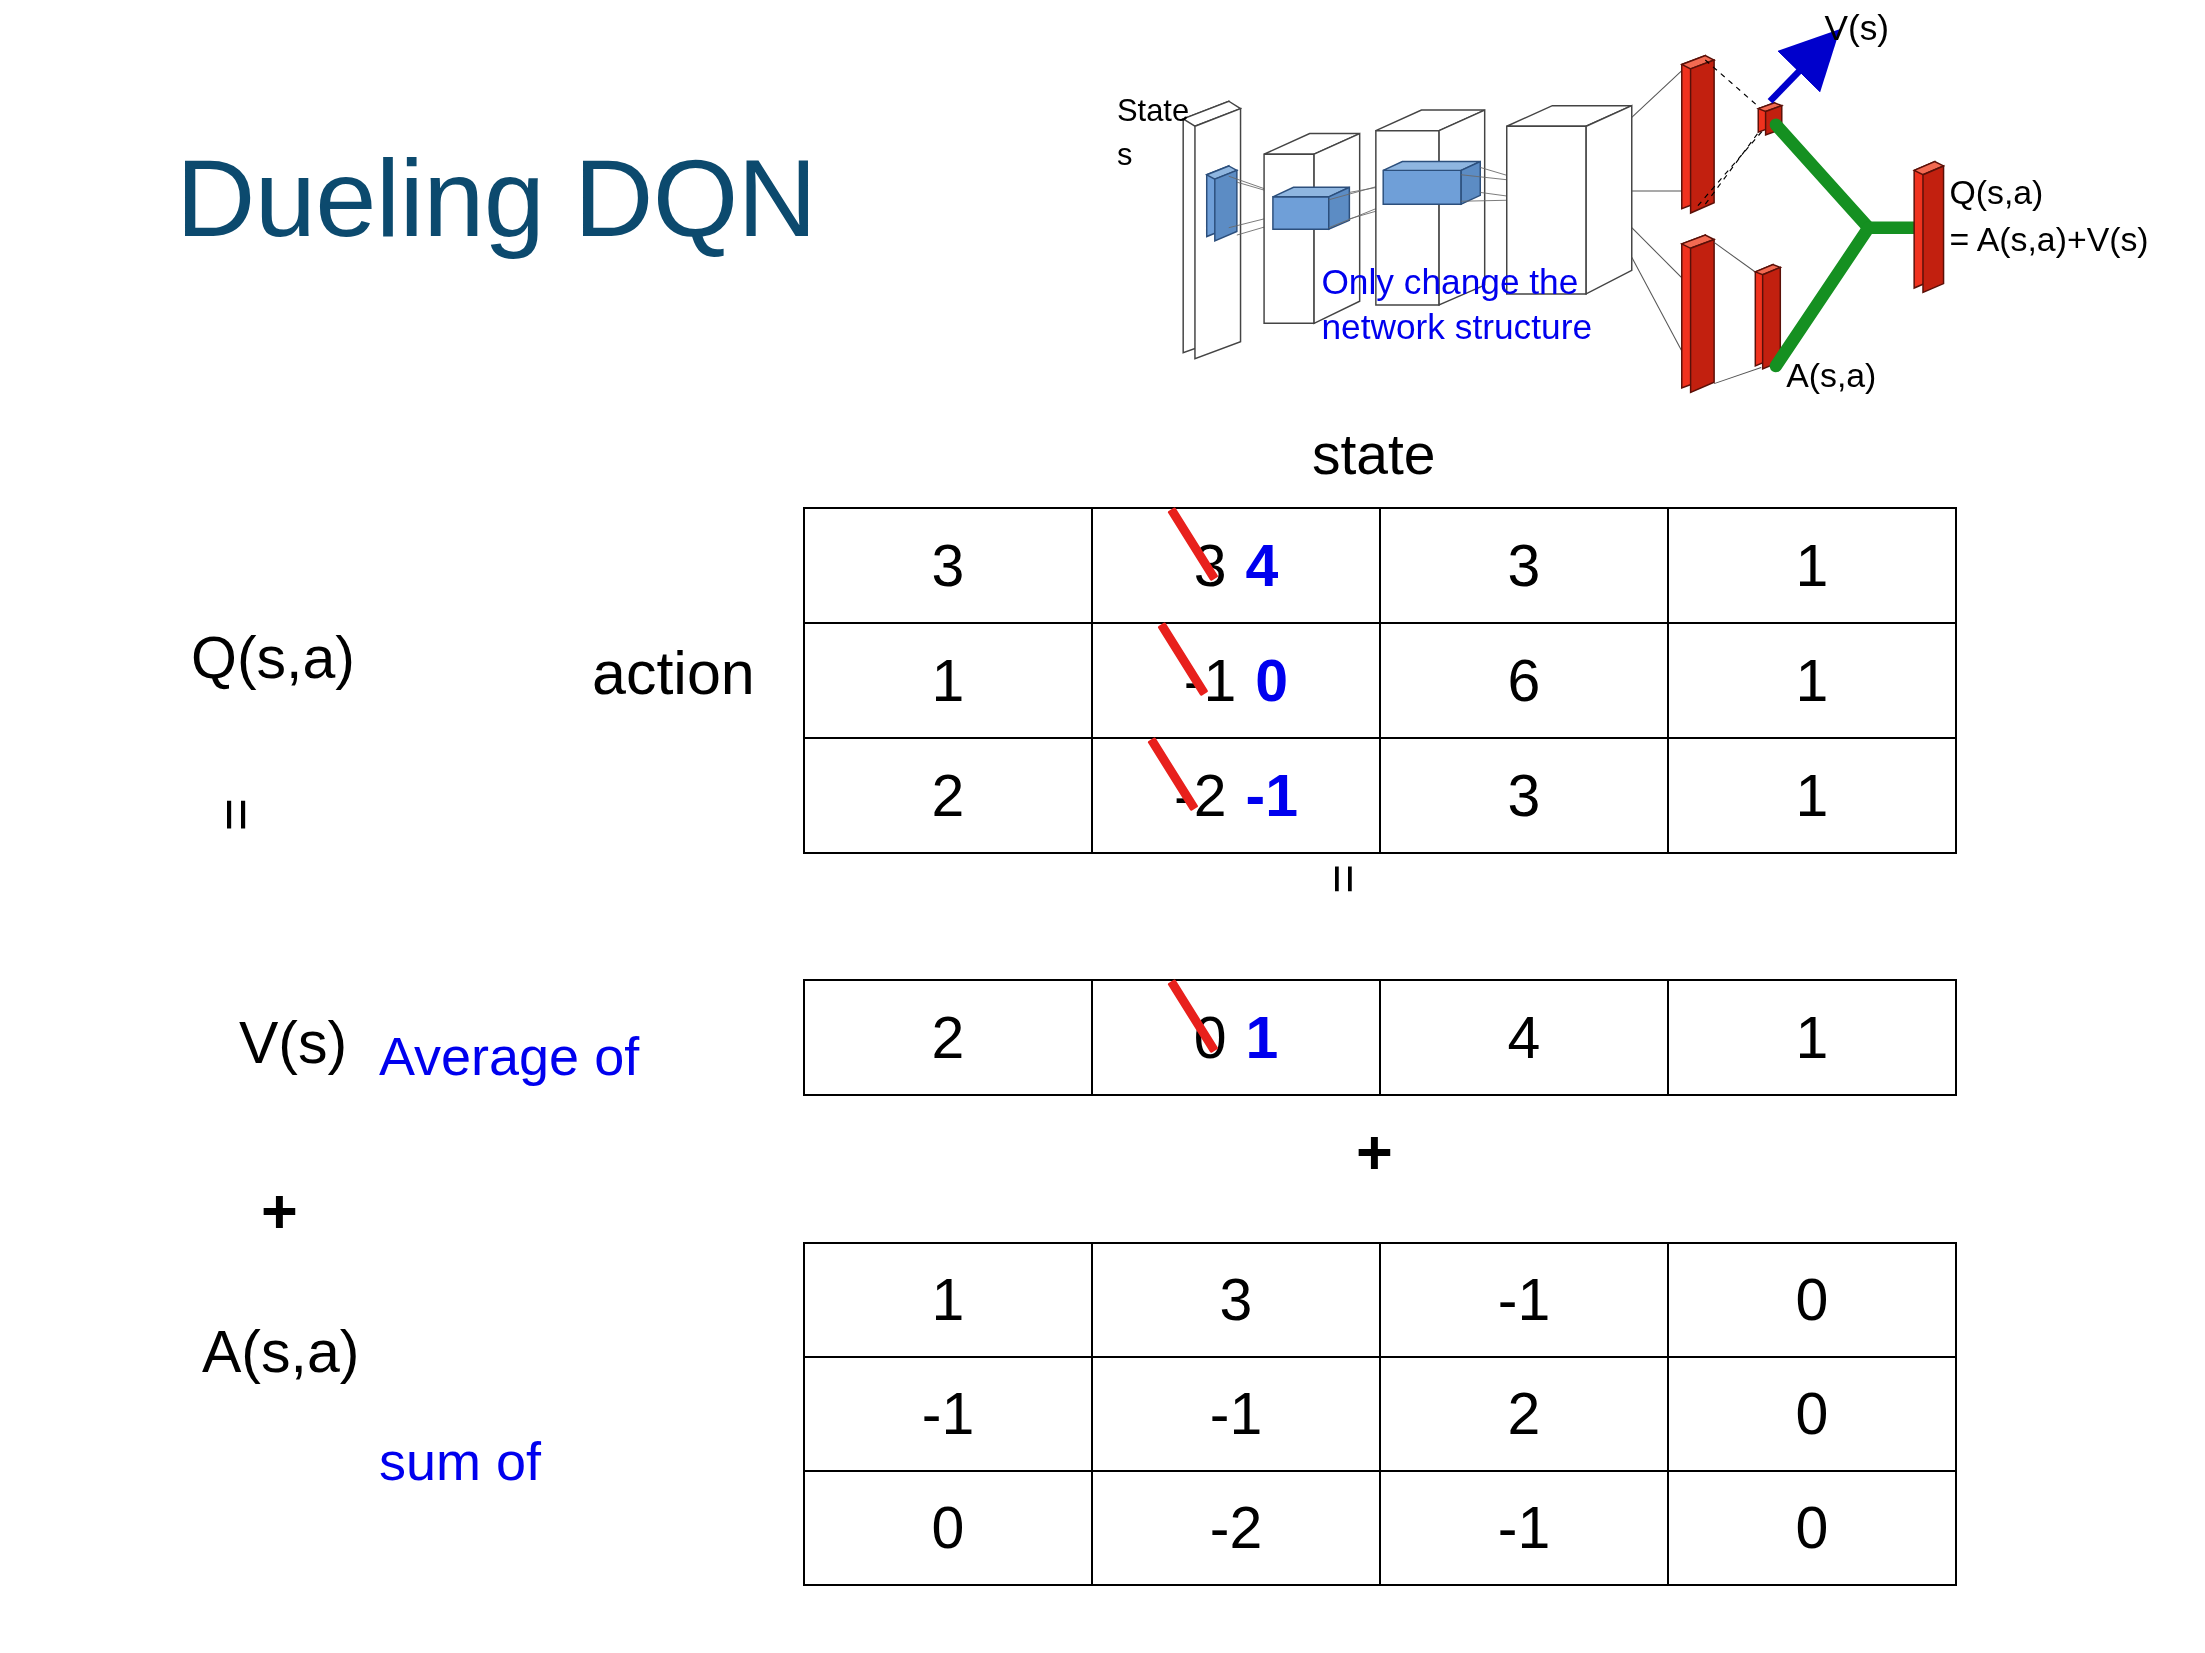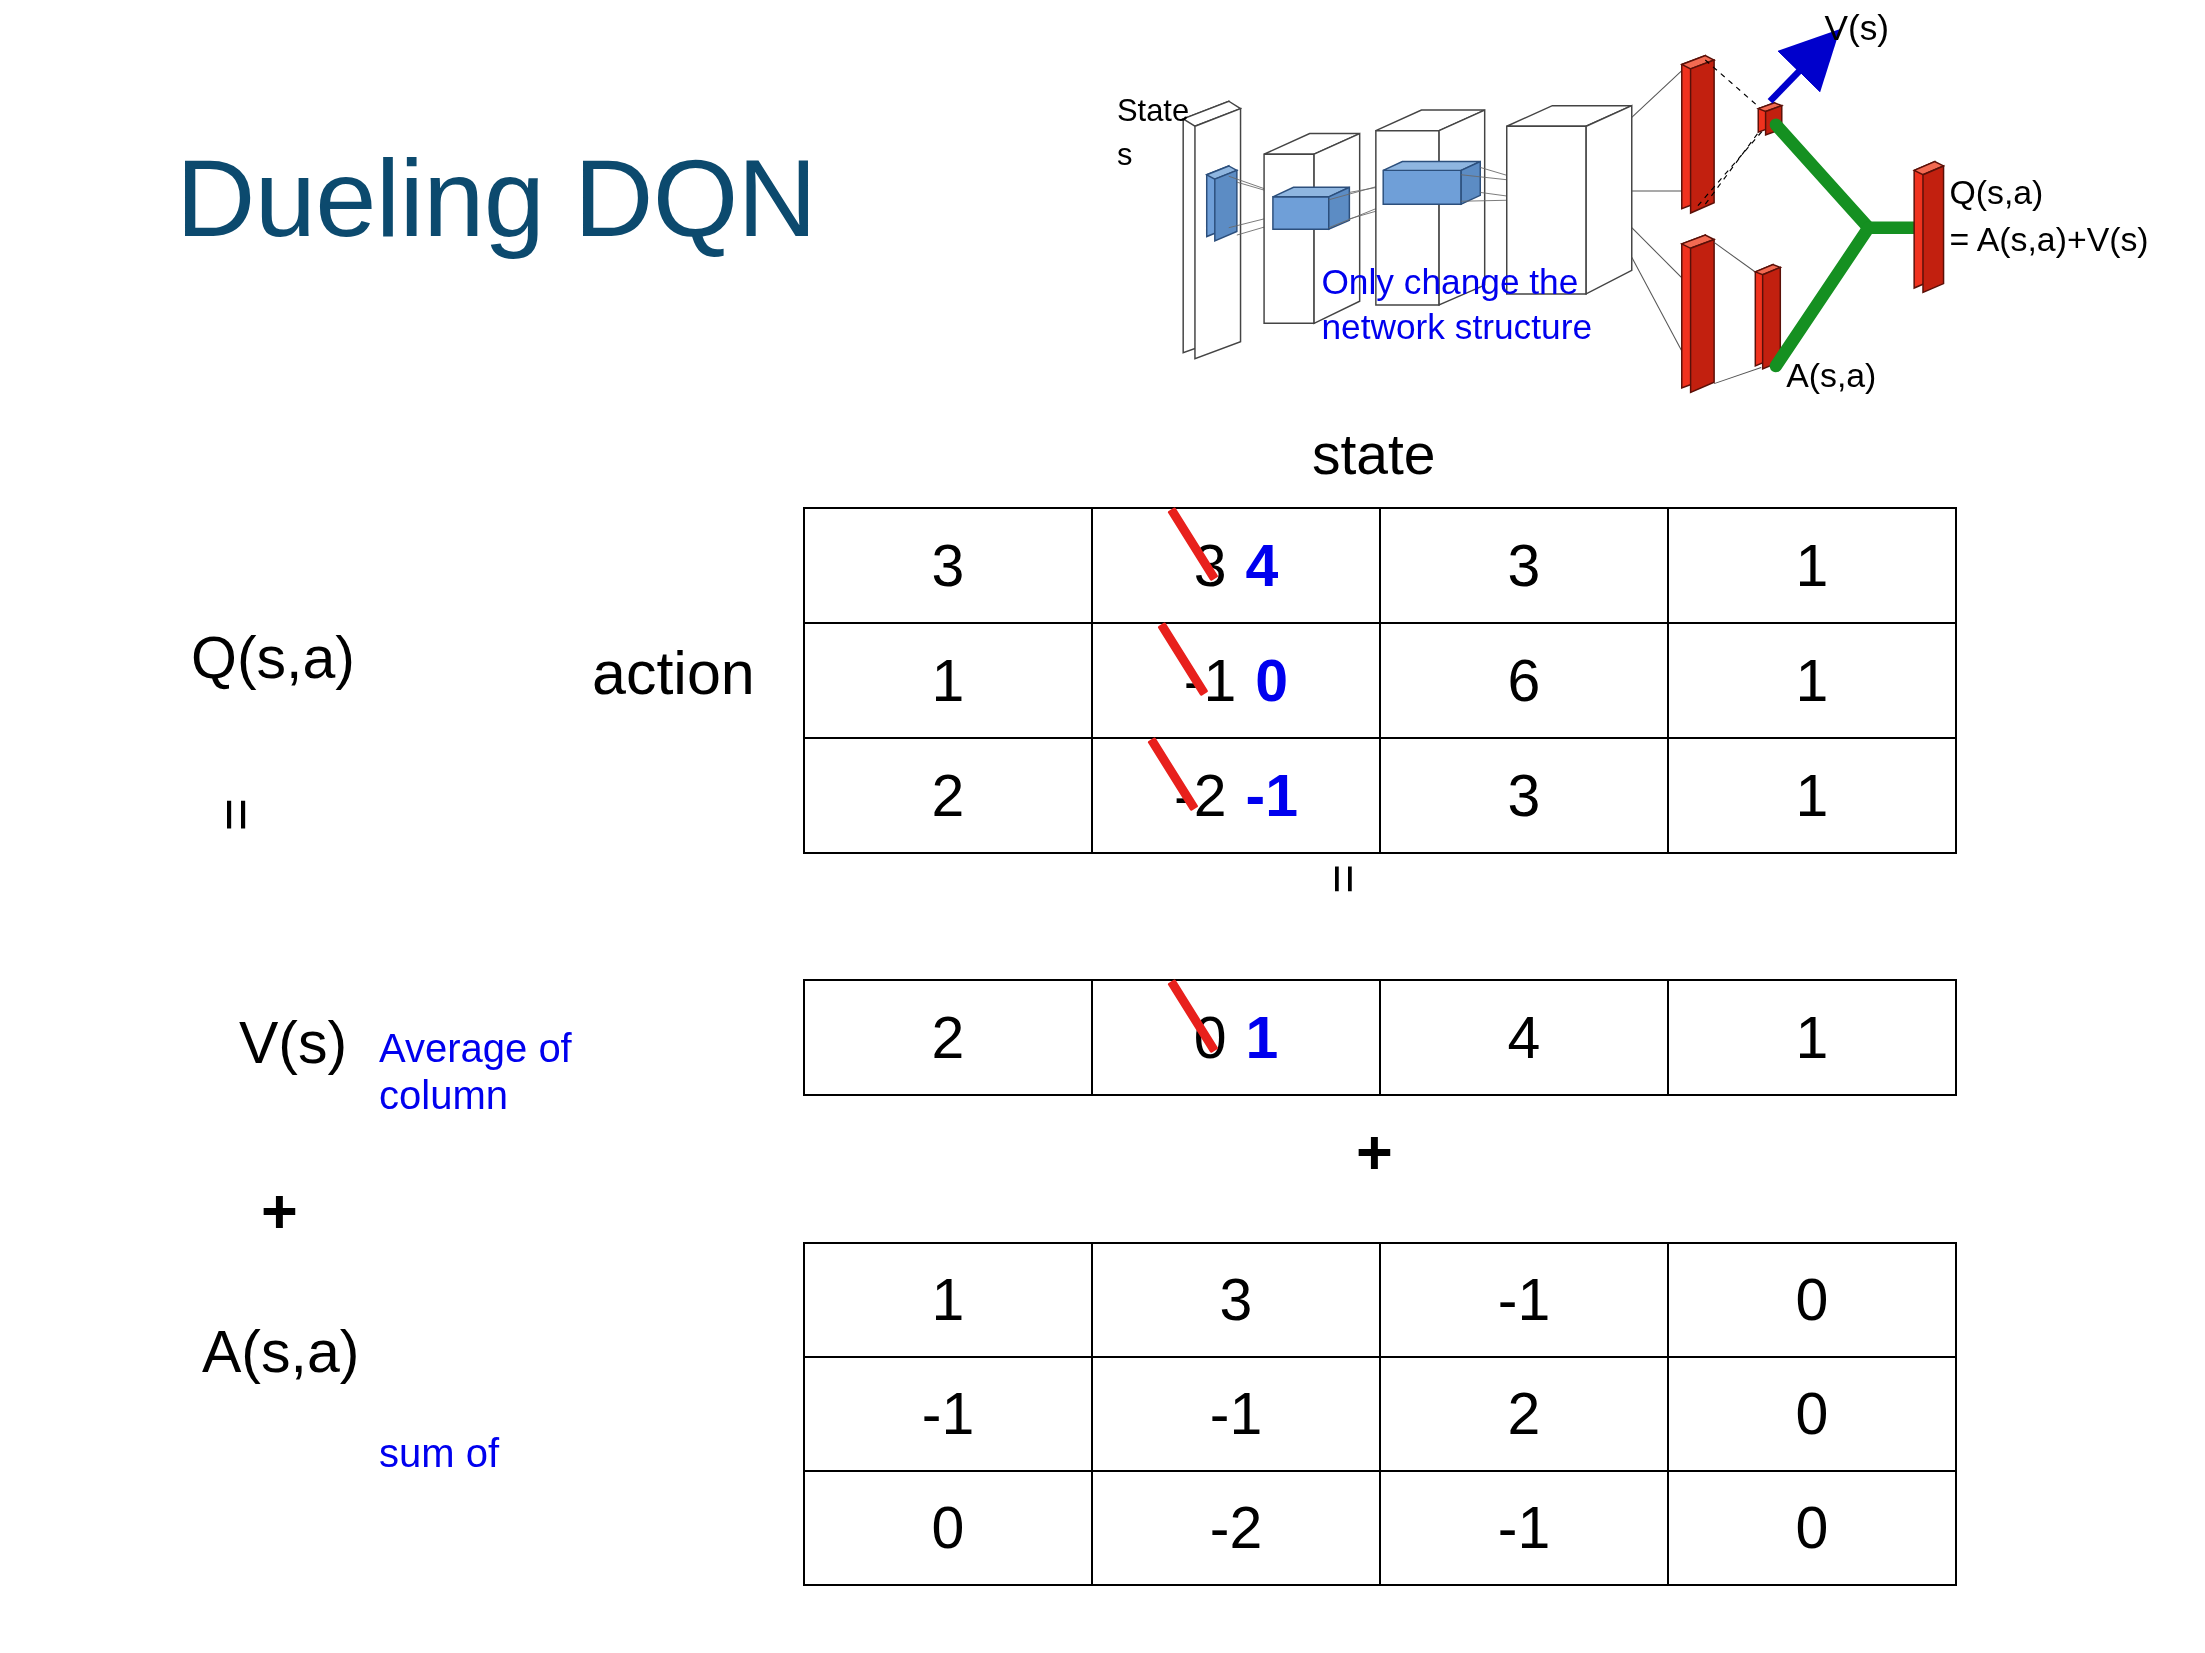--- a/index.html
+++ b/index.html
@@ -15,21 +15,21 @@
   
   .sidelab{font-size:59px;line-height:1;color:#000;}
   #lbl-q{left:191px;top:629px;}
   #lbl-eq1{left:265px;top:798px;font-size:57px;transform:rotate(90deg);transform-origin:left top;}
   #lbl-v{left:239px;top:1014px;}
   #lbl-plus1{left:261px;top:1180px;font-size:63px;font-weight:600;}
   #lbl-a{left:202px;top:1323px;}
   #lbl-action{left:592px;top:643px;font-size:61px;}
   #lbl-state{left:1312px;top:426px;font-size:57px;}
 
-  .bluenote{color:#0000EE;font-size:40px;line-height:1.18;}
+  .bluenote{color:#0000EE;font-size:54px;line-height:1.18;}
   #note-avg{left:379px;top:1025px;}
   #note-sum{left:379px;top:1430px;}
 
   
   #op-eq2{left:1369px;top:864px;font-size:51px;transform:rotate(90deg);transform-origin:left top;}
   #op-plus2{left:1356px;top:1121px;font-size:63px;font-weight:600;}
 
   
   .tbl{position:absolute;border-collapse:collapse;table-layout:fixed;}
   .tbl td{border:2.9px solid #000;height:113px;width:286px;
@@ -200,21 +200,20 @@
 <div class="abs sidelab" id="lbl-q">Q(s,a)</div>
 <div class="abs sidelab" id="lbl-eq1">=</div>
 <div class="abs sidelab" id="lbl-v">V(s)</div>
 <div class="abs sidelab" id="lbl-plus1">+</div>
 <div class="abs sidelab" id="lbl-a">A(s,a)</div>
 <div class="abs sidelab" id="lbl-action">action</div>
 <div class="abs sidelab" id="lbl-state">state</div>
 
 <div class="abs bluenote" id="note-avg">
   <div>Average of</div>
-  <div>column</div>
 </div>
 <div class="abs bluenote" id="note-sum">
   <div>sum of</div>
 </div>
 
 <div class="abs sidelab" id="op-eq2">=</div>
 <div class="abs sidelab" id="op-plus2">+</div>
 
 <table class="tbl" id="tbl-q">
     <tbody>

